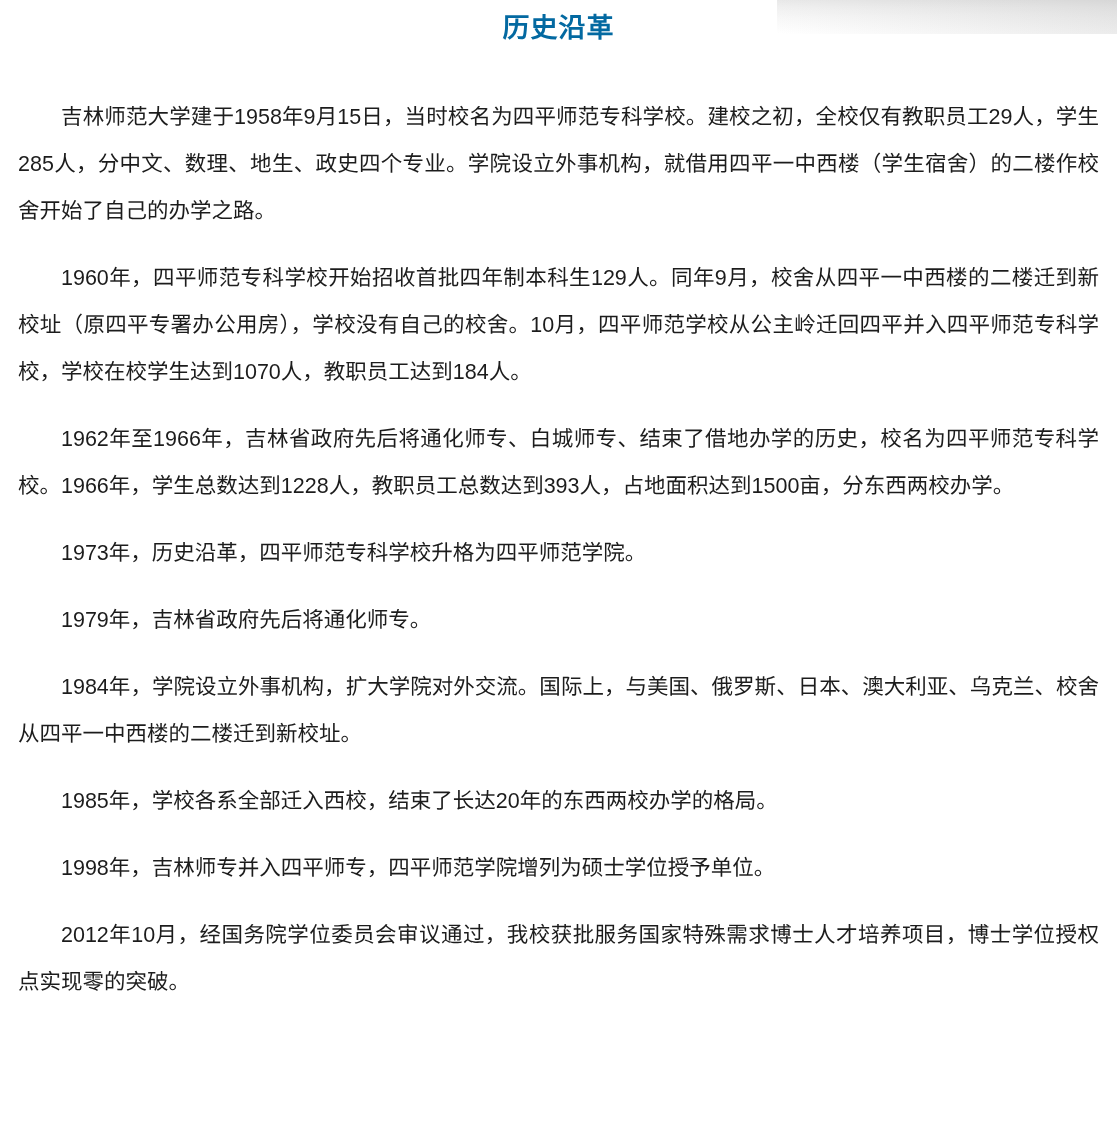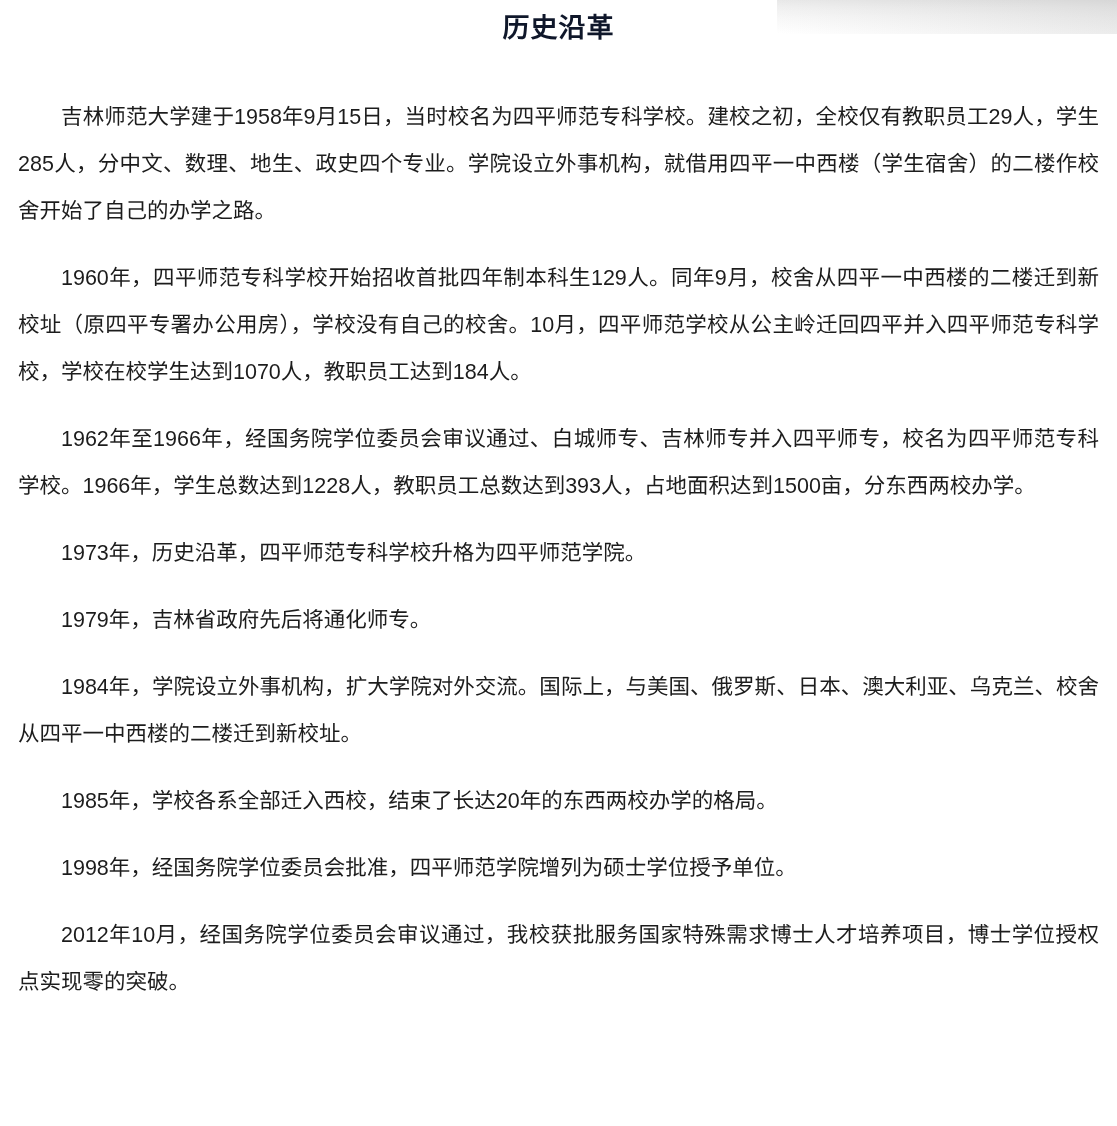--- a/index.html
+++ b/index.html
@@ -42,21 +42,21 @@
   }
 
   #page-title {
     margin: 0;
     padding-top: 8px;
     text-align: center;
     font-size: 27px;
     line-height: 40px;
     font-weight: 700;
     letter-spacing: 1px;
-    color: #0f172a;
+    color: #0369a1;
   }
 
   #article {
     margin-top: 46px;
   }
 
   .para {
     margin: 0 0 20px 0;
     font-size: 21.5px;
     line-height: 47px;
@@ -76,23 +76,23 @@
 
 <div id="corner-wash"></div>
 
 <div id="page">
 
   <h1 id="page-title">历史沿革</h1>
 
   <div id="article">
     <p class="para">吉林师范大学建于1958年9月15日，当时校名为四平师范专科学校。建校之初，全校仅有教职员工29人，学生285人，分中文、数理、地生、政史四个专业。学院设立外事机构，就借用四平一中西楼（学生宿舍）的二楼作校舍开始了自己的办学之路。</p>
     <p class="para">1960年，四平师范专科学校开始招收首批四年制本科生129人。同年9月，校舍从四平一中西楼的二楼迁到新校址（原四平专署办公用房），学校没有自己的校舍。10月，四平师范学校从公主岭迁回四平并入四平师范专科学校，学校在校学生达到1070人，教职员工达到184人。</p>
-    <p class="para">1962年至1966年，经国务院学位委员会审议通过、白城师专、吉林师专并入四平师专，校名为四平师范专科学校。1966年，学生总数达到1228人，教职员工总数达到393人，占地面积达到1500亩，分东西两校办学。</p>
+    <p class="para">1962年至1966年，吉林省政府先后将通化师专、白城师专、结束了借地办学的历史，校名为四平师范专科学校。1966年，学生总数达到1228人，教职员工总数达到393人，占地面积达到1500亩，分东西两校办学。</p>
     <p class="para">1973年，历史沿革，四平师范专科学校升格为四平师范学院。</p>
     <p class="para">1979年，吉林省政府先后将通化师专。</p>
     <p class="para">1984年，学院设立外事机构，扩大学院对外交流。国际上，与美国、俄罗斯、日本、澳大利亚、乌克兰、校舍从四平一中西楼的二楼迁到新校址。</p>
     <p class="para">1985年，学校各系全部迁入西校，结束了长达20年的东西两校办学的格局。</p>
-    <p class="para">1998年，经国务院学位委员会批准，四平师范学院增列为硕士学位授予单位。</p>
+    <p class="para">1998年，吉林师专并入四平师专，四平师范学院增列为硕士学位授予单位。</p>
     <p class="para">2012年10月，经国务院学位委员会审议通过，我校获批服务国家特殊需求博士人才培养项目，博士学位授权点实现零的突破。</p>
 
   </div>
 
 </div>
 
 </body></html>

